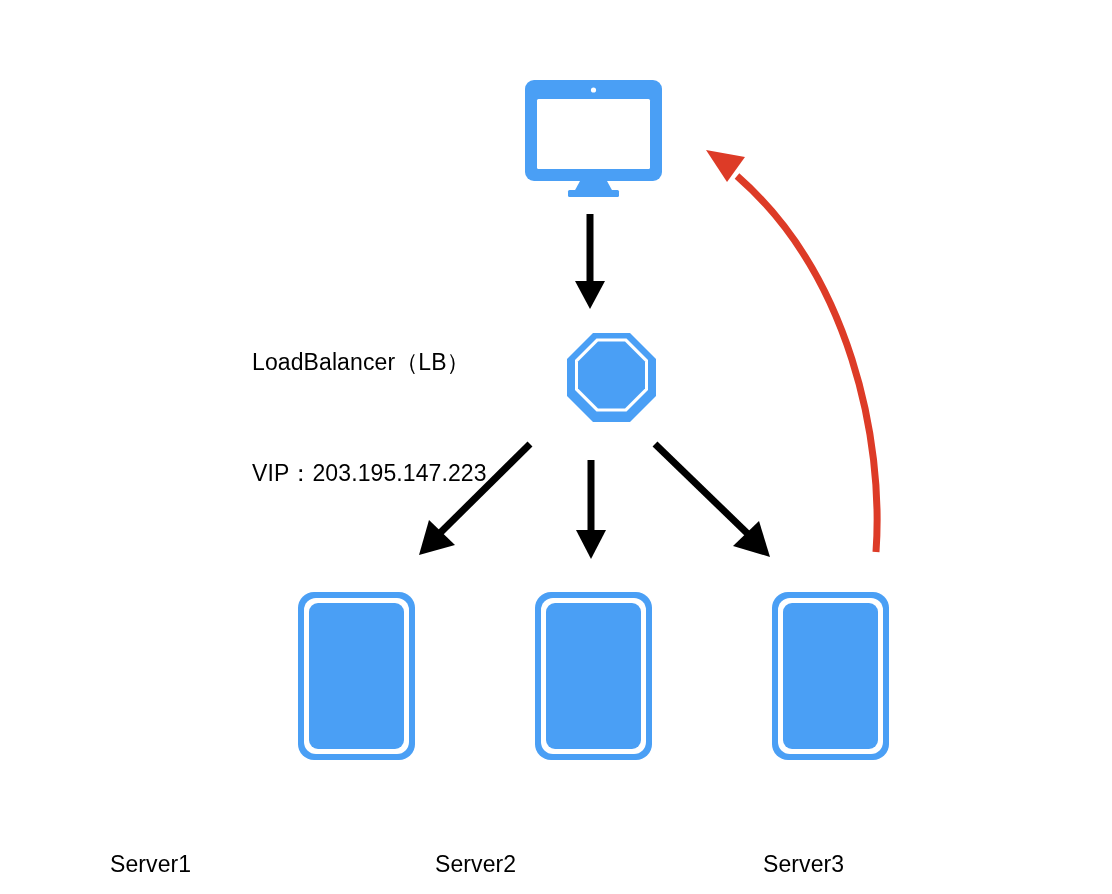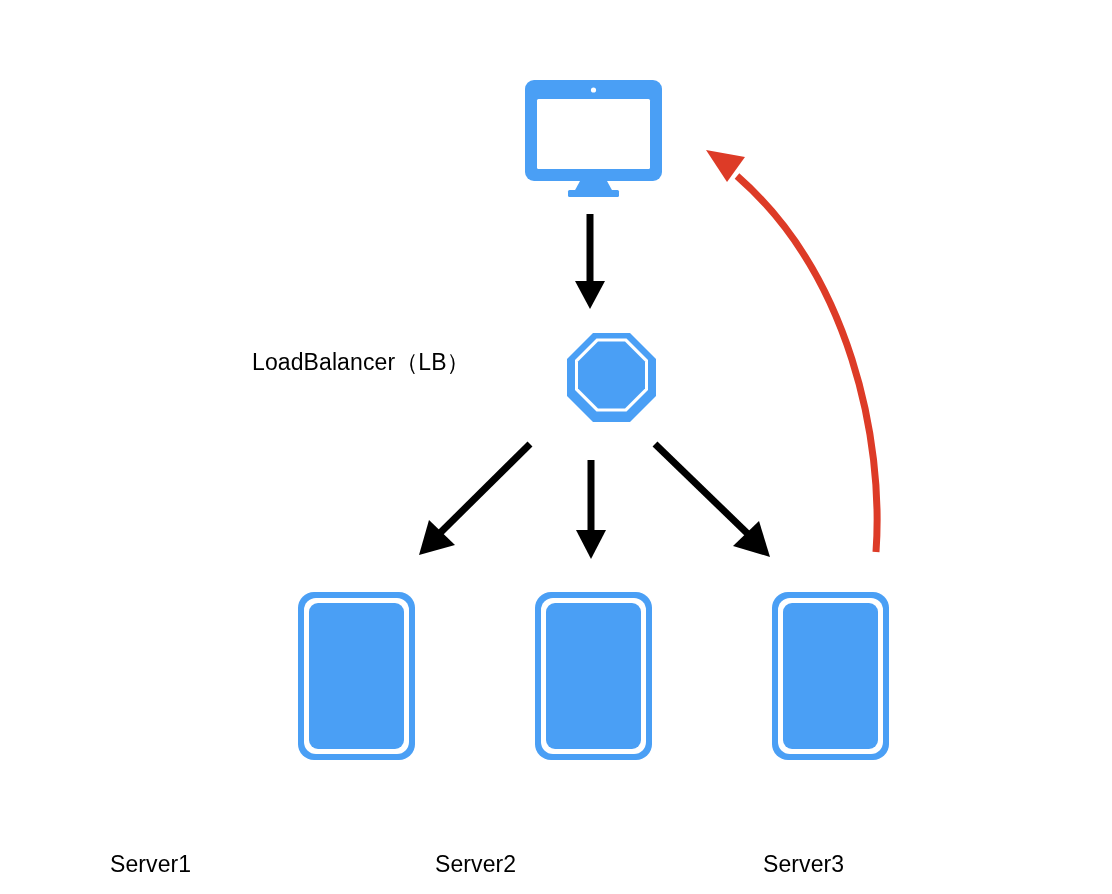--- a/index.html
+++ b/index.html
@@ -136,20 +136,21 @@
     <g>
       <rect x="772" y="552" width="117" height="168" rx="16" ry="16" fill="#4a9ff5"></rect>
       <rect x="778" y="558" width="105" height="156" rx="12" ry="12" fill="#ffffff"></rect>
       <rect x="783" y="563" width="95" height="146" rx="9" ry="9" fill="#4a9ff5"></rect>
     </g>
 
   </svg>
 
   <div class="lbl" id="lb-label-block">
     <span class="label-line lbl-title">LoadBalancer（LB）</span>
+    <span class="label-line">VIP：203.195.147.223</span>
   </div>
 
   <div class="lbl" id="server1-label-block">
     <span class="label-line">Server1</span>
     
     
   </div>
 
   <div class="lbl" id="server2-label-block">
     <span class="label-line">Server2</span>

